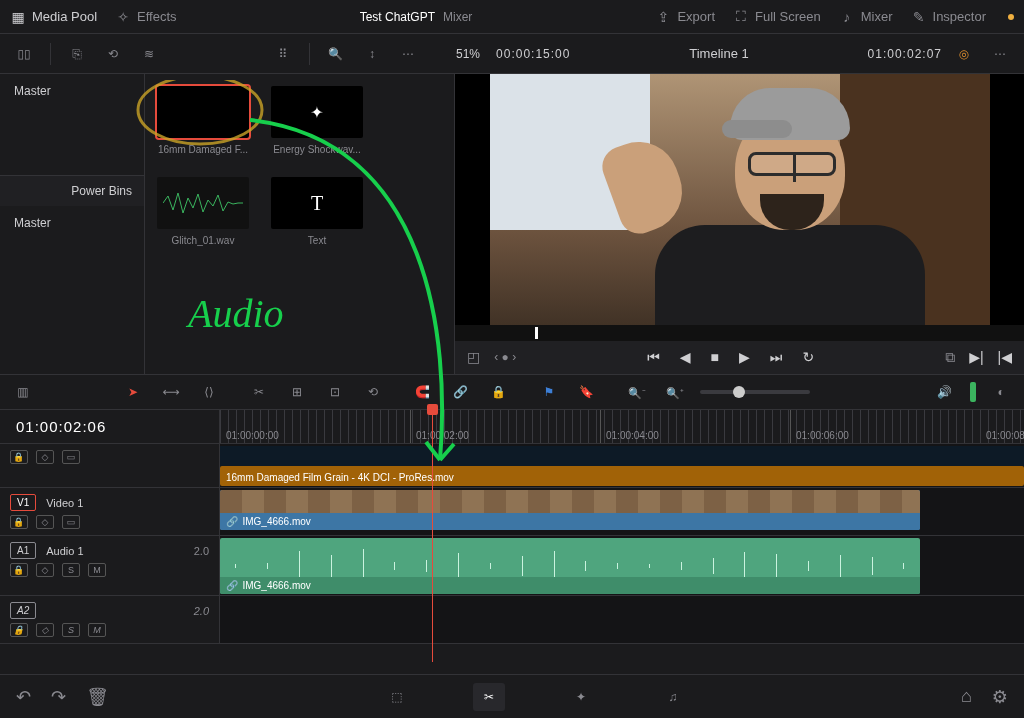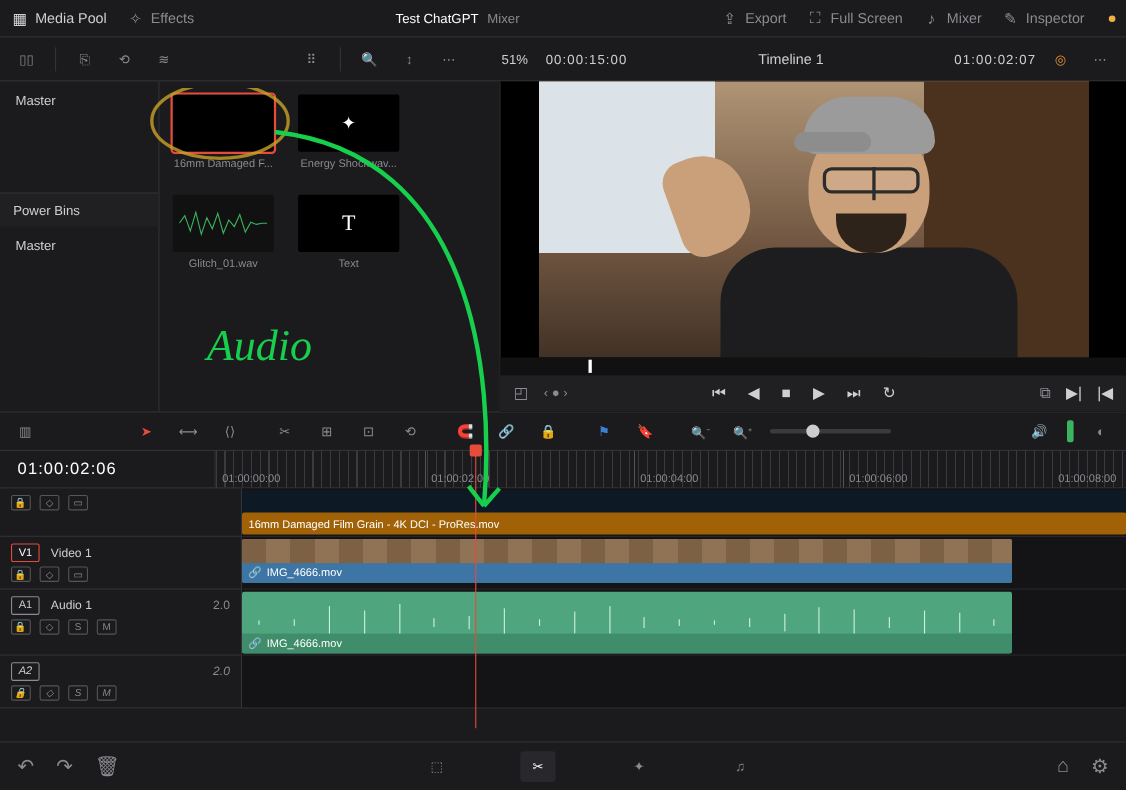--- a/index.html
+++ b/index.html
@@ -30,21 +30,21 @@
   .tbtn{width:28px;height:28px;display:flex;align-items:center;justify-content:center;color:var(--dim);cursor:pointer;border-radius:3px;}
   .zoom-pct{color:var(--txt);font-size:12px;padding:0 8px;}
   .tc-box{color:var(--txt);font-size:12px;letter-spacing:1px;}
   .timeline-name{flex:1;text-align:center;color:var(--txt);font-size:13px;}
 
   
   .main{display:flex;height:300px;}
   .sidebar{width:145px;border-right:1px solid var(--border);display:flex;flex-direction:column;}
   .side-item{padding:10px 14px;color:var(--dim);font-size:12px;}
   .side-item.sel{color:var(--txt);}
-  .side-hdr{padding:8px 12px;color:var(--txt);font-size:12px;border-top:1px solid var(--border);background:var(--panel);}
+  .side-hdr{padding:8px 12px;color:var(--txt);font-size:12px;border-top:1px solid var(--border);background:var(--panel);text-align:right;}
   .browser{flex:1;padding:12px;display:flex;gap:22px;align-content:flex-start;flex-wrap:wrap;position:relative;}
   .thumb{display:flex;flex-direction:column;align-items:center;width:92px;}
   .thumb .box{width:92px;height:52px;background:#000;border-radius:2px;display:flex;align-items:center;justify-content:center;color:#fff;font-size:16px;overflow:hidden;}
   .thumb.selected .box{outline:2px solid var(--accent);}
   .thumb .label{margin-top:6px;font-size:10px;color:var(--dim);text-align:center;white-space:nowrap;overflow:hidden;text-overflow:ellipsis;width:100%;}
 
   .viewer{width:570px;border-left:1px solid var(--border);display:flex;flex-direction:column;background:#000;}
   .viewer-video{height:256px;display:flex;align-items:center;justify-content:center;position:relative;overflow:hidden;}
   .person-scene{width:500px;height:280px;position:relative;background:linear-gradient(180deg,#b59a7a 0%,#6e543f 60%,#3a2d22 100%);}
   .person-scene .head{position:absolute;left:245px;top:50px;width:110px;height:120px;background:#caa07a;border-radius:50% 50% 45% 45%;}
@@ -66,21 +66,21 @@
 
   
   .tl-toolbar{height:36px;border-top:1px solid var(--border);border-bottom:1px solid var(--border);display:flex;align-items:center;padding:0 10px;gap:12px;}
   .tl-toolbar .ibtn{width:26px;height:26px;display:flex;align-items:center;justify-content:center;color:var(--dim);cursor:pointer;}
   .tl-toolbar .ibtn.sel{color:var(--accent);}
   .zoom-slider{width:110px;height:4px;background:#3a3a3f;border-radius:2px;position:relative;}
   .zoom-slider .knob{position:absolute;left:30%;top:-4px;width:12px;height:12px;background:#ccc;border-radius:50%;}
 
   
   .ruler-row{display:flex;height:34px;border-bottom:1px solid var(--border);}
-  .tl-head{width:196px;border-right:1px solid var(--border);display:flex;align-items:center;padding-left:16px;color:#fff;font-size:15px;letter-spacing:1px;}
+  .tl-head{width:220px;border-right:1px solid var(--border);display:flex;align-items:center;padding-left:16px;color:#fff;font-size:15px;letter-spacing:1px;}
   .ruler{flex:1;position:relative;background:repeating-linear-gradient(90deg,#3a3a3f 0 1px,transparent 1px 8px),repeating-linear-gradient(90deg,#555 0 1px,transparent 1px 190px);}
   .ruler .ticklabel{position:absolute;top:20px;font-size:10px;color:var(--dim);}
   .playhead{position:absolute;top:0;bottom:0;width:1px;background:var(--accent);z-index:5;}
   .playhead .head{position:absolute;top:-6px;left:-5px;width:11px;height:11px;background:var(--accent);border-radius:2px;}
 
   
   .tracks{position:relative;}
   .track{display:flex;border-bottom:1px solid var(--border);min-height:44px;}
   .track-head{width:220px;border-right:1px solid var(--border);padding:6px 10px;display:flex;flex-direction:column;gap:4px;color:var(--txt);font-size:11px;}
   .track-head .row1{display:flex;align-items:center;gap:10px;}

